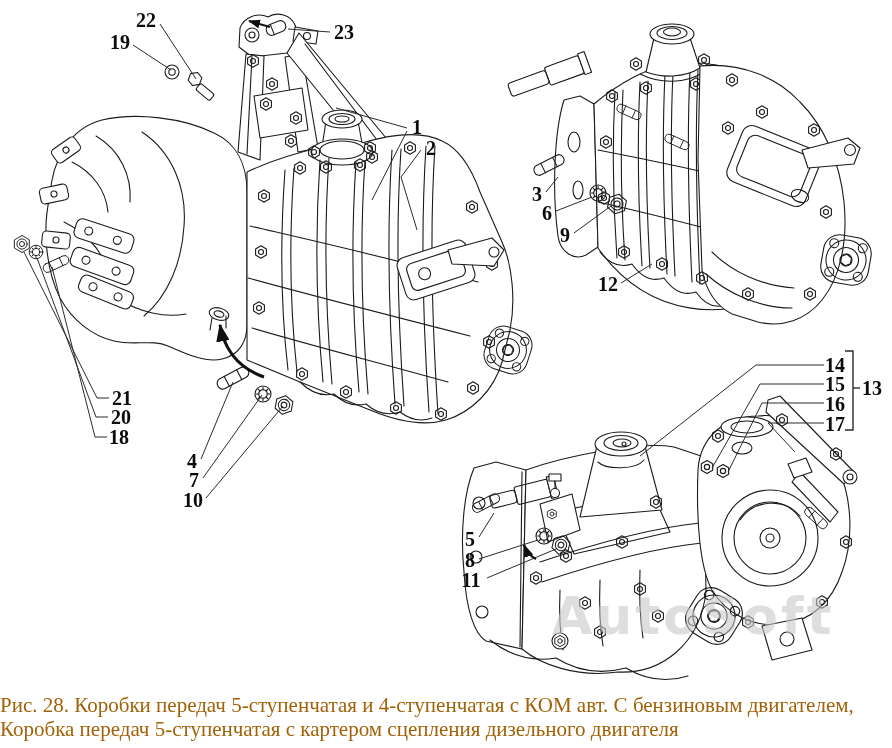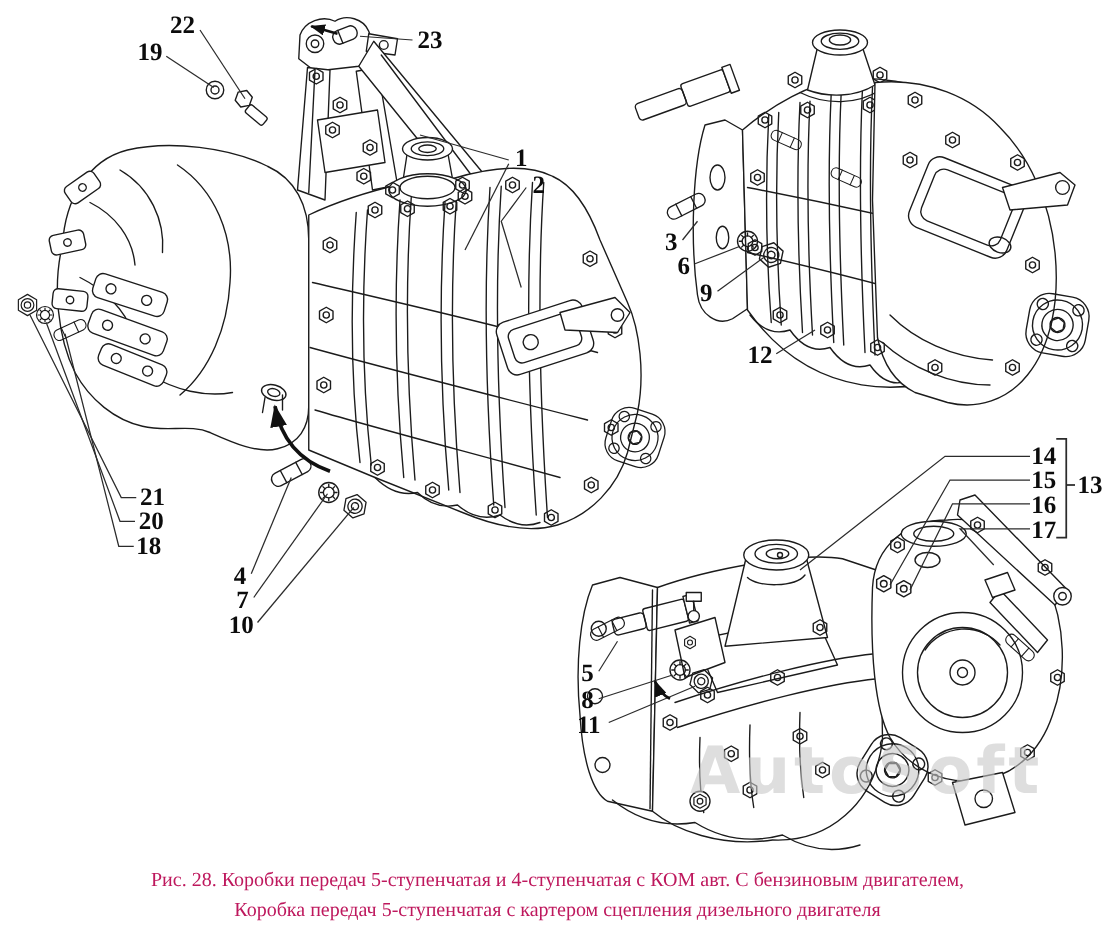--- a/index.html
+++ b/index.html
@@ -11,22 +11,22 @@
       stroke:#1b1b1b;stroke-width:1.1;fill:none;stroke-linecap:round;stroke-linejoin:round;}
   .art .w{fill:#fff;}
   .wmk{font-family:"DejaVu Sans",sans-serif;font-weight:bold;letter-spacing:3px;
        opacity:.6;}
   
   .leader{fill:none;stroke:#2b2b2b;stroke-width:1;}
   .bracketline{fill:none;stroke:#2b2b2b;stroke-width:1.4;}
   .arrow{stroke:#111;fill:none;}
   .callout{font-family:"Liberation Serif",serif;font-weight:bold;font-size:20px;
            fill:#0c0c0c;text-anchor:middle;dominant-baseline:central;}
-  .caption{position:absolute;left:0;right:0;text-align:center;color:#be185d;
-           font-size:16px;line-height:22px;}
+  .caption{position:absolute;left:0;right:0;color:#a16207;
+           font-size:21px;line-height:22px;}
   .cap1{top:694px;}
   .cap2{top:718px;}
 </style>
 </head>
 <body>
 
 <div id="page">
 
   <svg id="art" class="art" width="892" height="748" viewBox="0 0 892 748">
     <defs>

